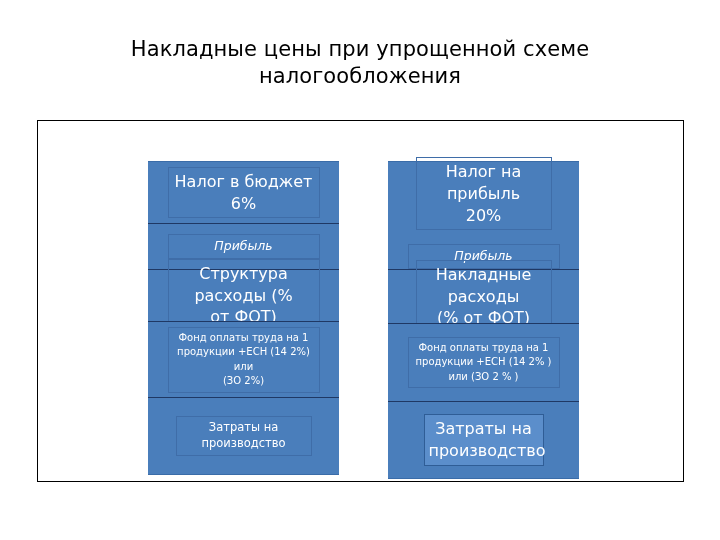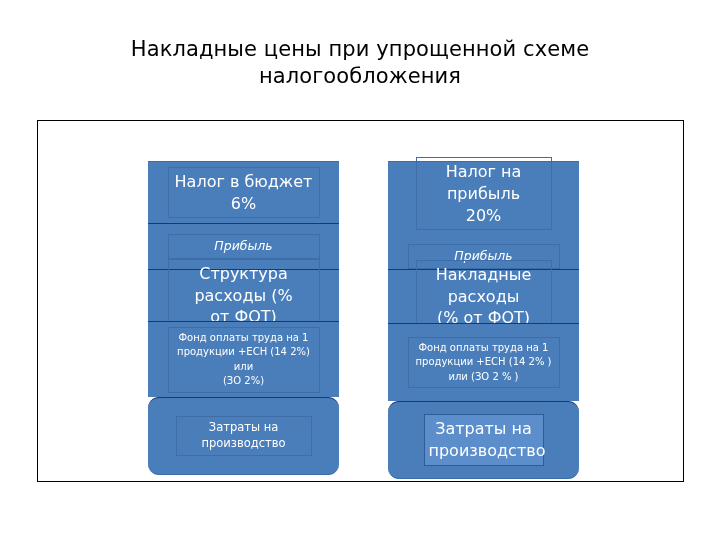--- a/index.html
+++ b/index.html
@@ -67,21 +67,20 @@
     border-top: 1.6px solid #1f3864;
     display: flex;
     align-items: center;
     justify-content: center;
   }
   .segment.first {
     border-top: 1.2px solid #3a6ca8;
   }
   .segment.last {
     border-bottom: 1.2px solid #3a6ca8;
-    border-radius: 11px;
   }
 
   
   #seg-l-1 { height: 62px; }
   #seg-l-2 { height: 46px; }
   #seg-l-3 { height: 52px; }
   #seg-l-4 { height: 76px; }
   #seg-l-5 { height: 78px; }
 
   

